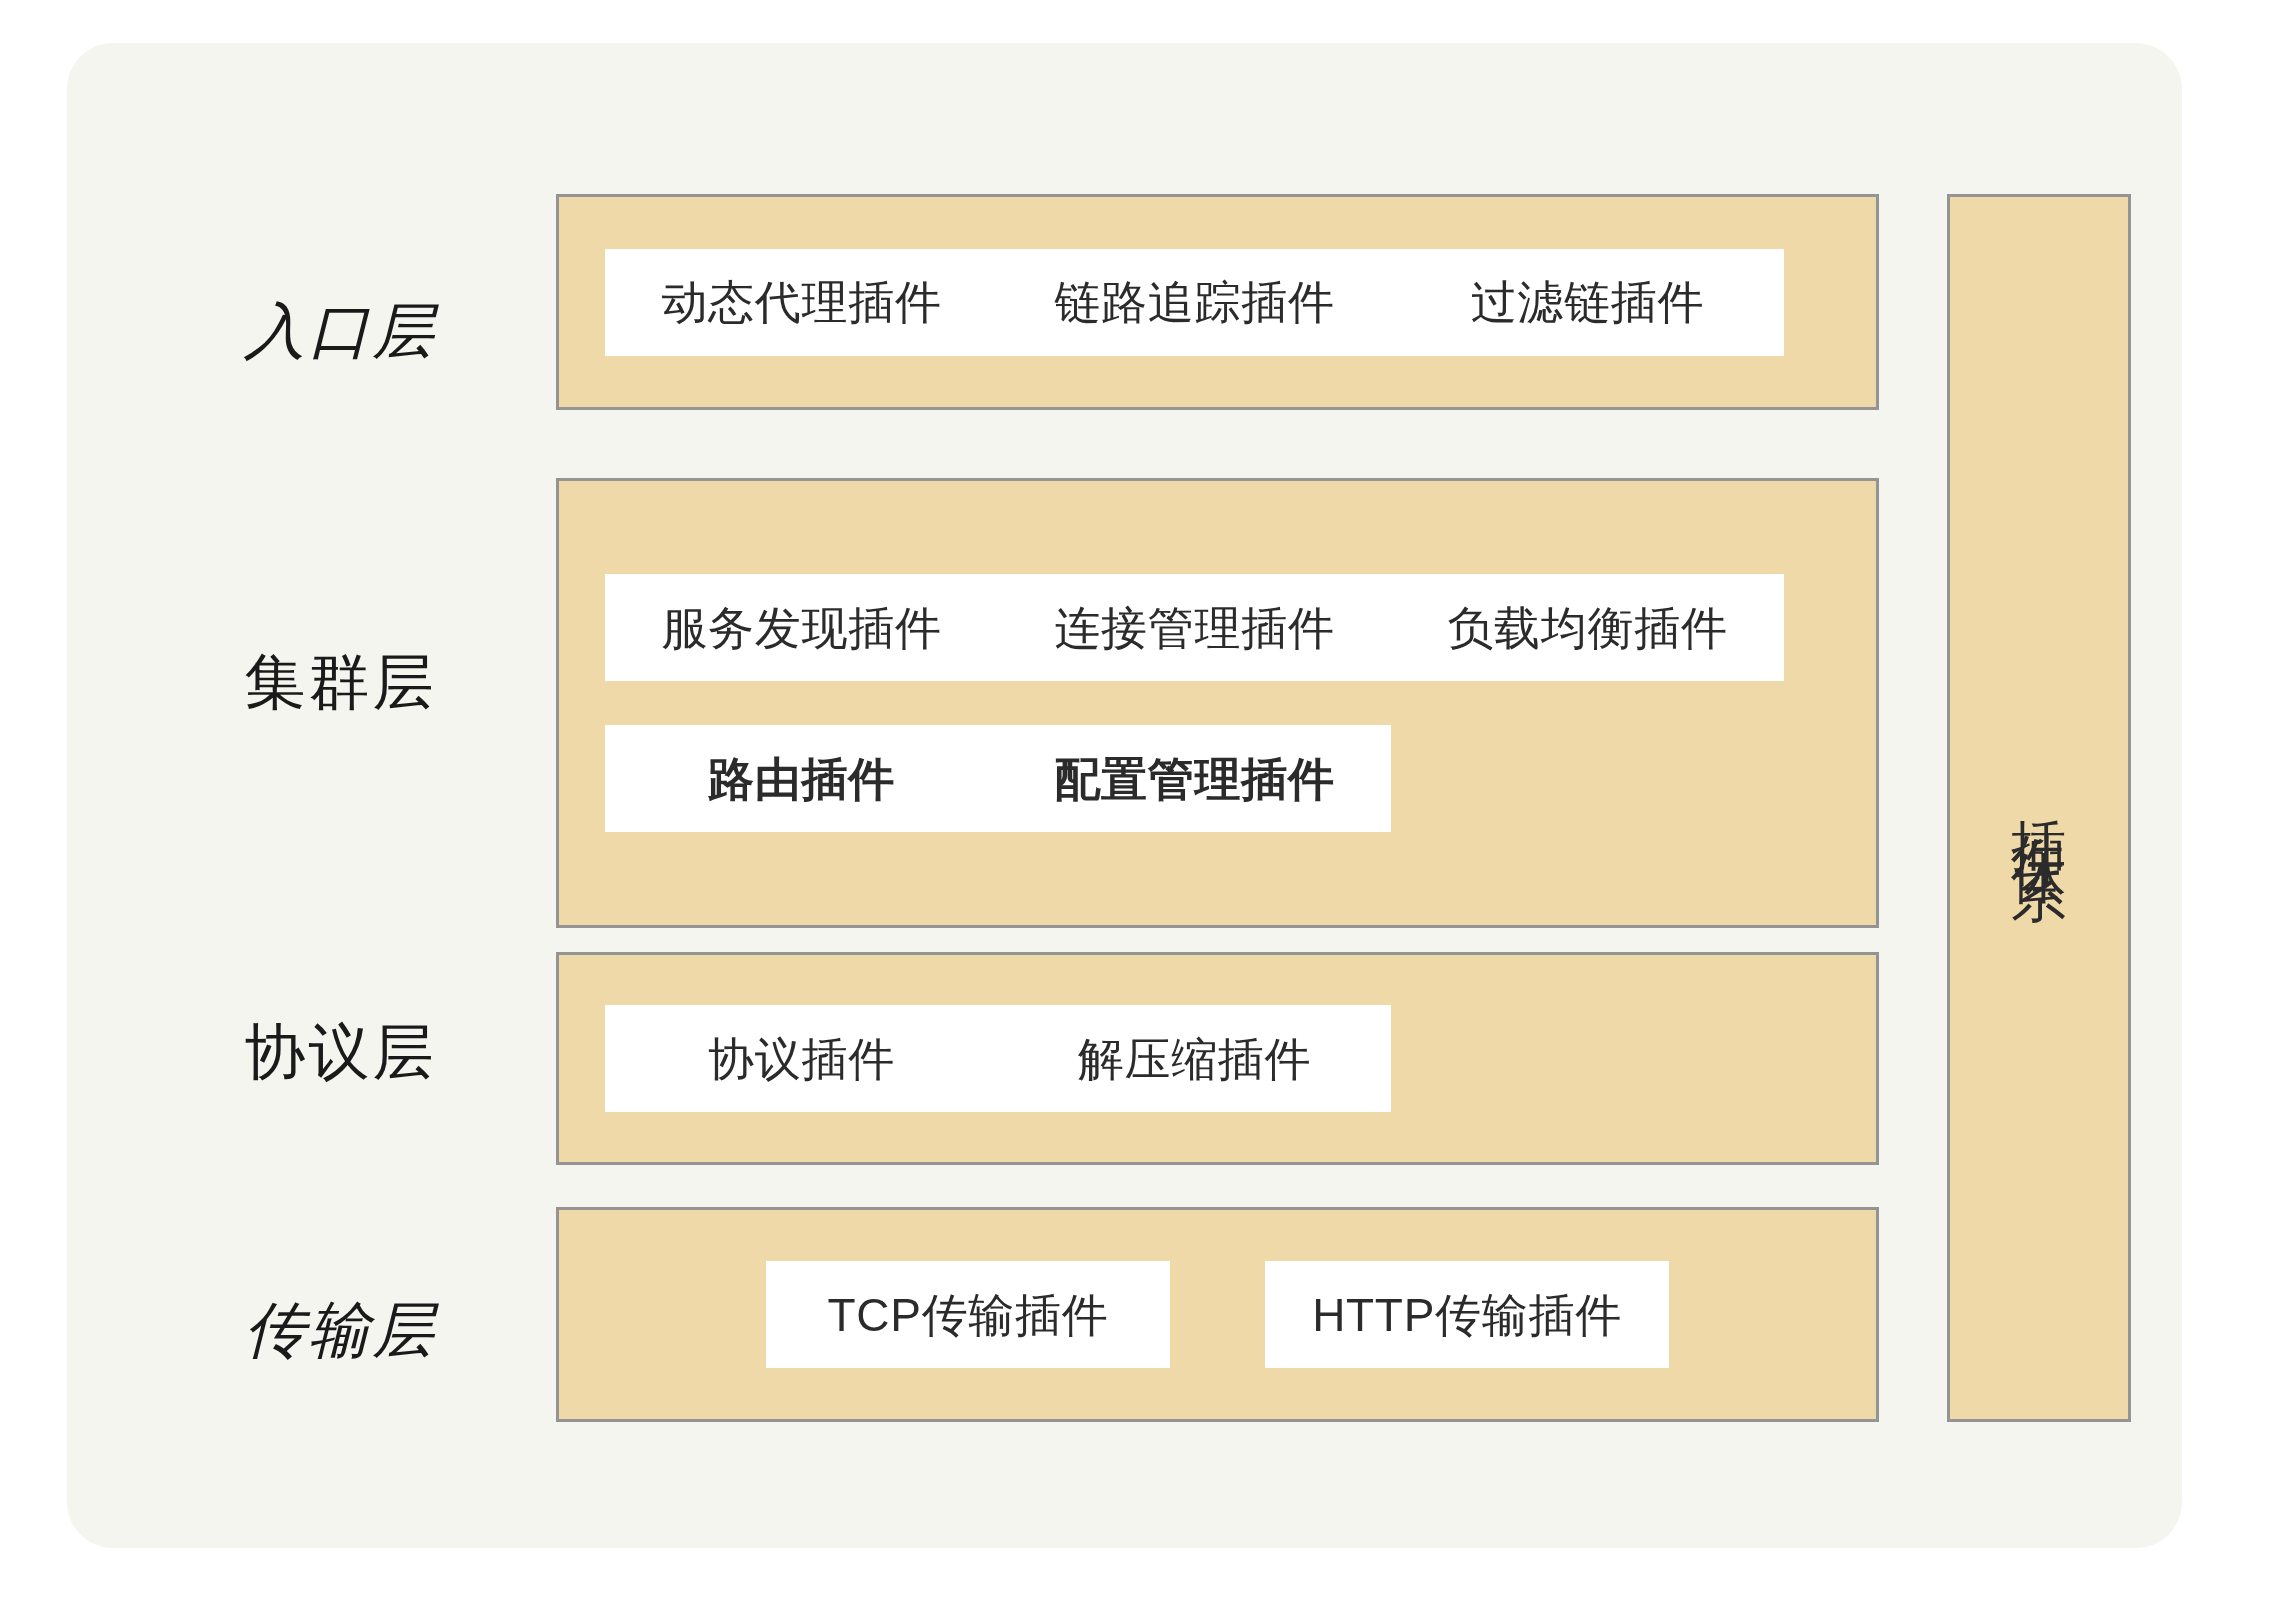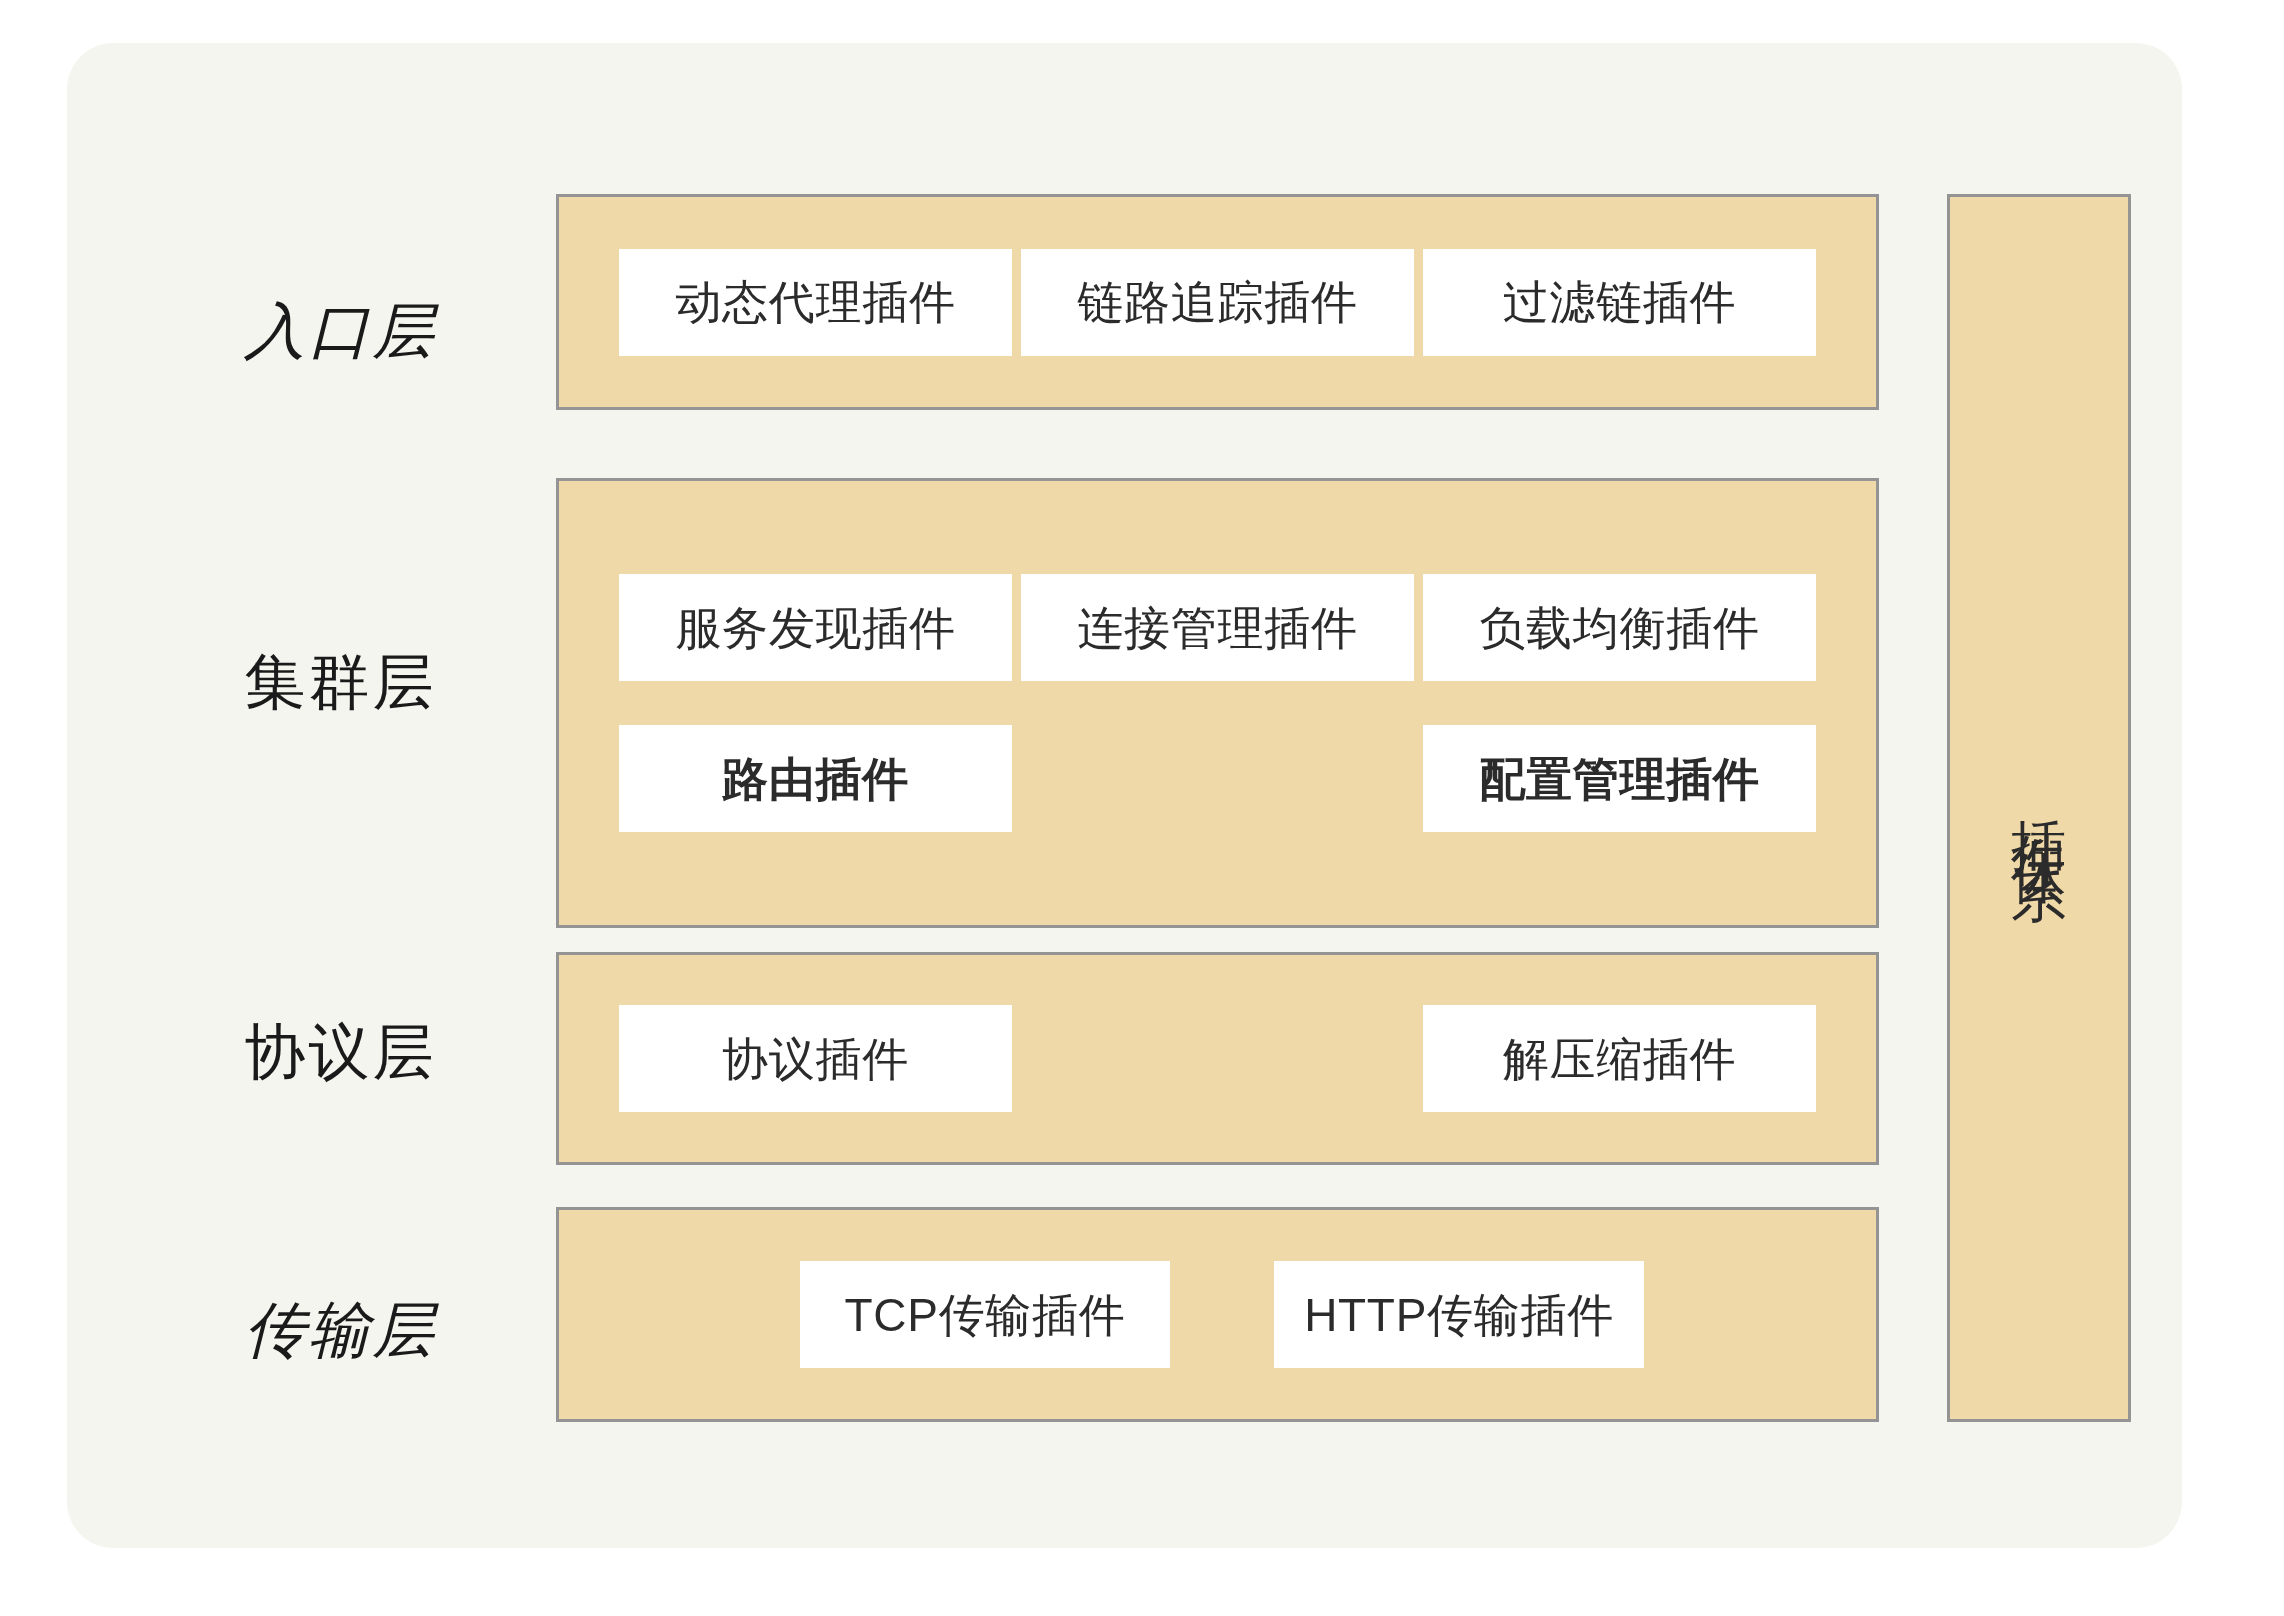--- a/index.html
+++ b/index.html
@@ -55,35 +55,34 @@
 
   .band-row {
     display: flex;
     flex-direction: row;
     width: 100%;
     box-sizing: border-box;
   }
 
   
   .band-row.cols-3 {
-    padding: 0 60px;
-    justify-content: space-between;
+    padding: 0 46px;
+    justify-content: flex-start;
   }
   .band-row.cols-3 .plugin-box {
     width: 393px;
   }
 
   
   .band-row.cols-2 {
     justify-content: center;
     gap: 95px;
   }
   .band-row.cols-2 .plugin-box {
-    width: 370px;
-    margin-left: 9px;
+    width: 404px;
   }
 
   .plugin-box {
     background: #ffffff;
     height: 107px;
     display: flex;
     align-items: center;
     justify-content: center;
     font-size: 46px;
     line-height: 1;

